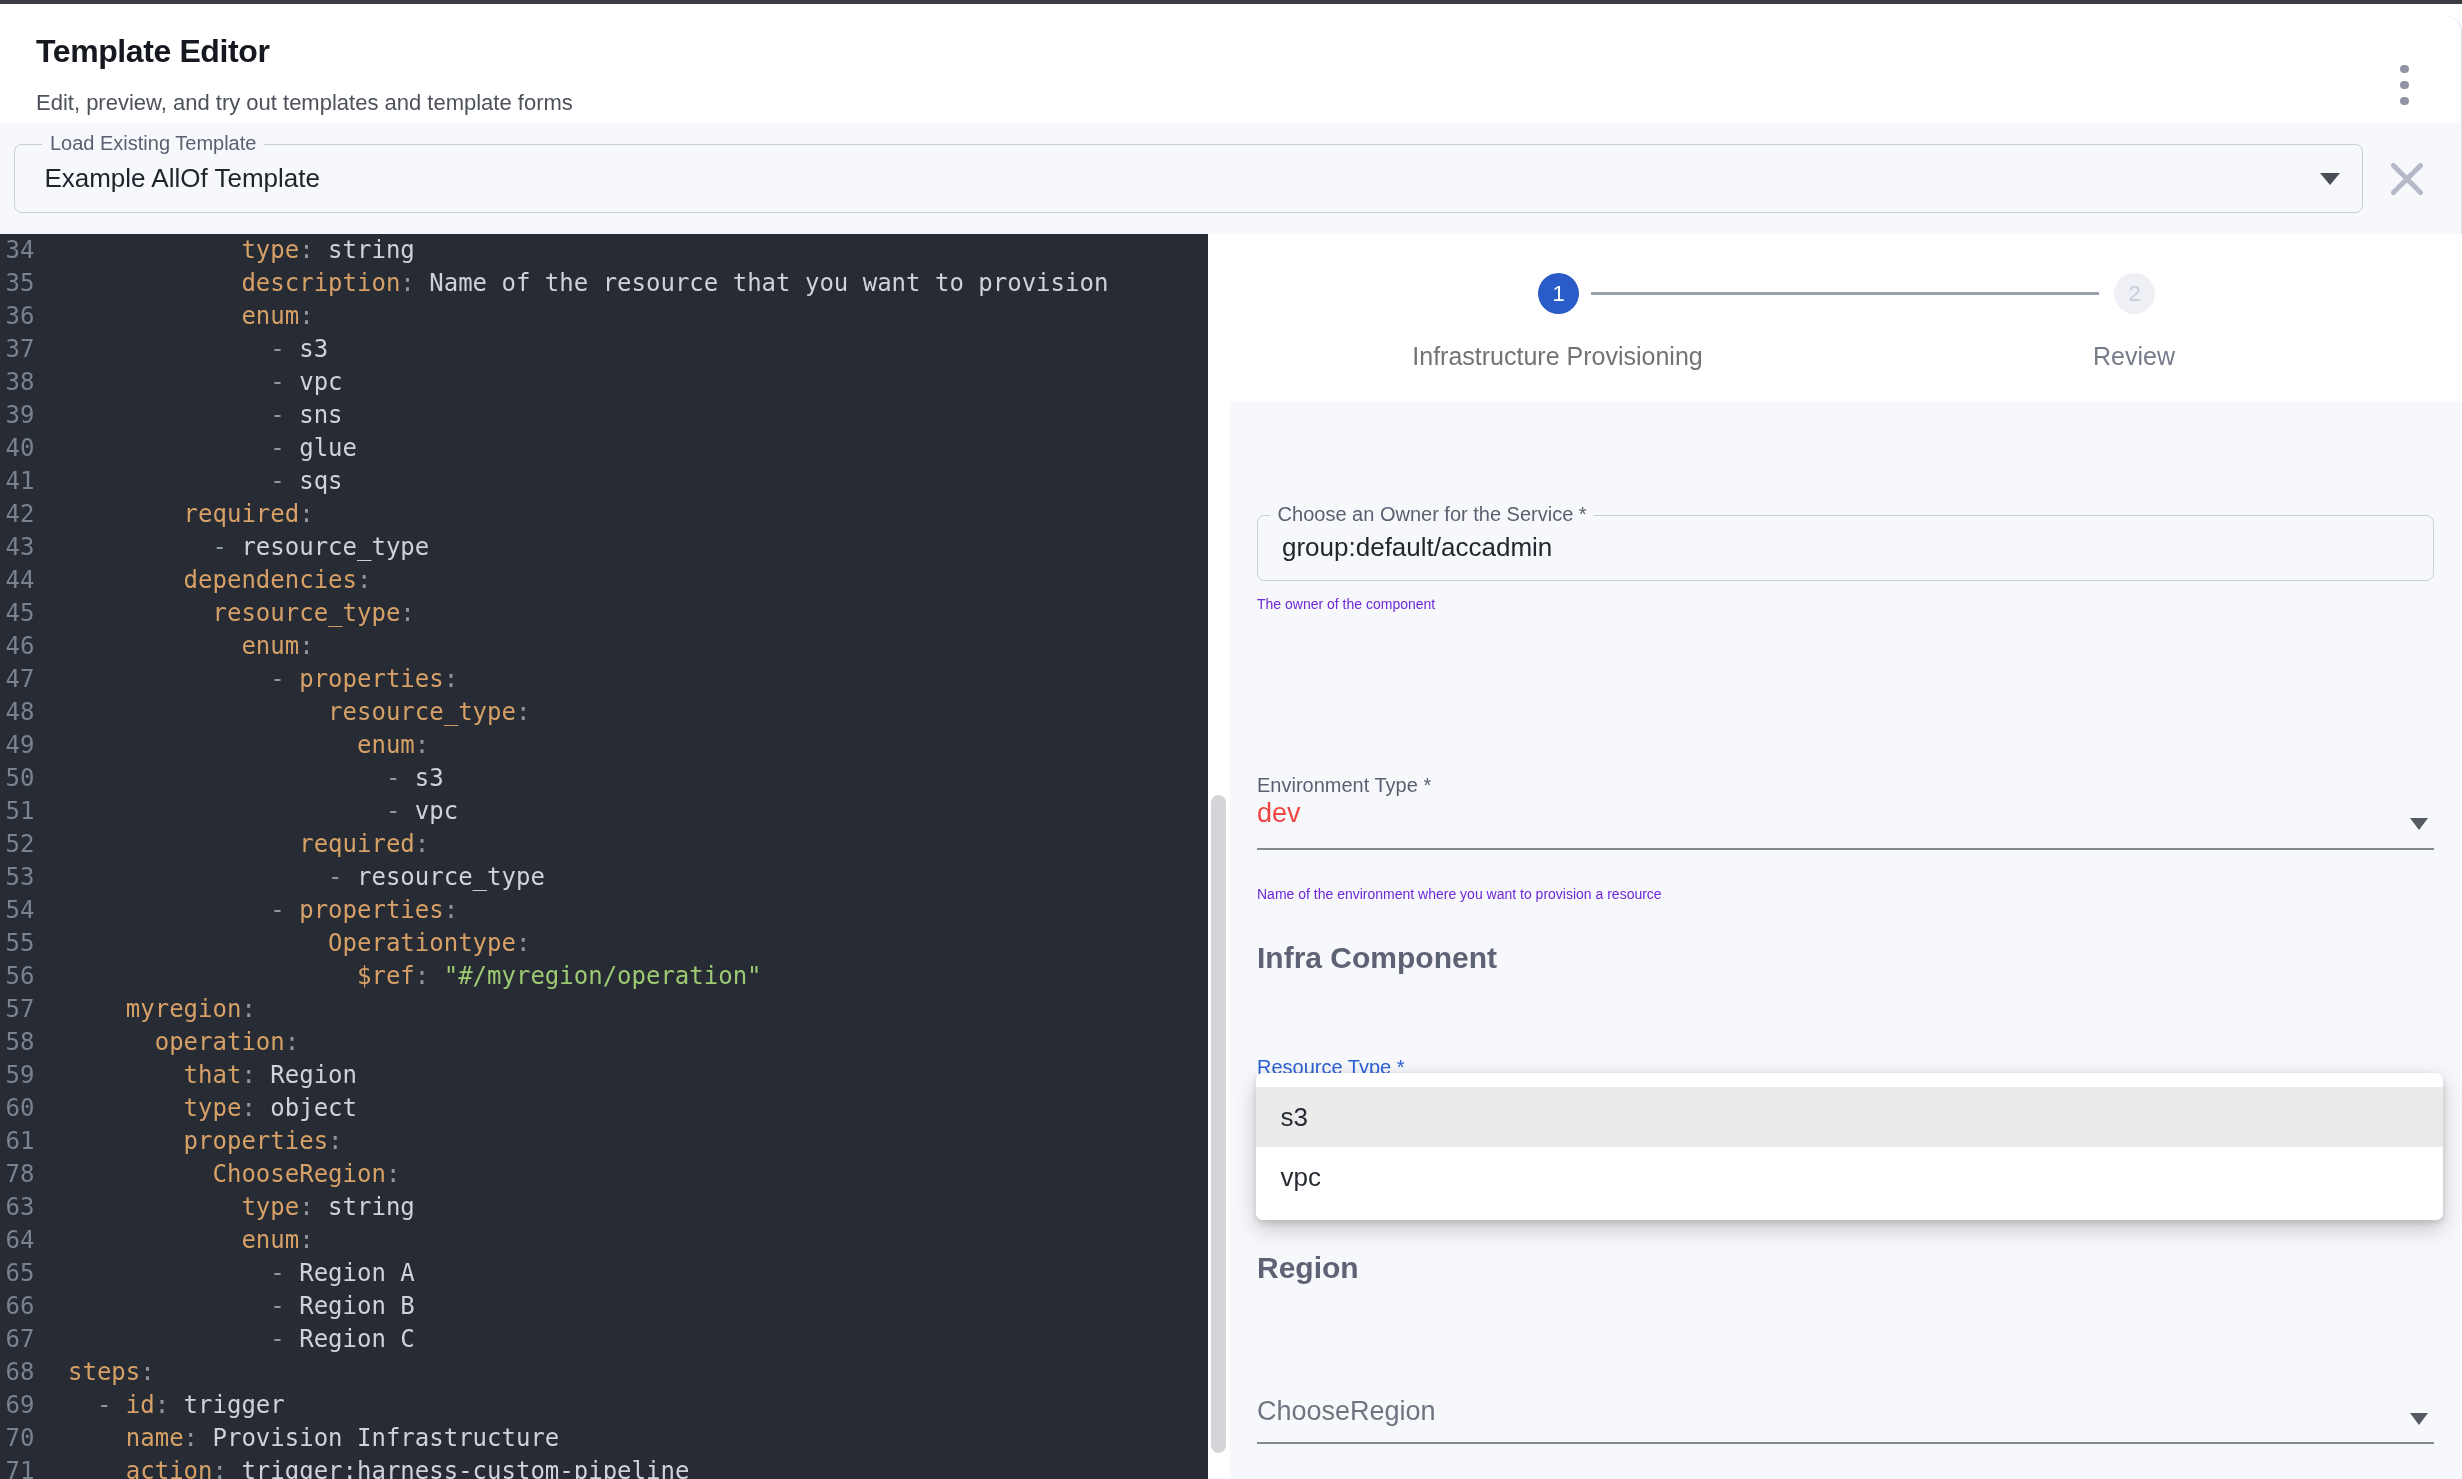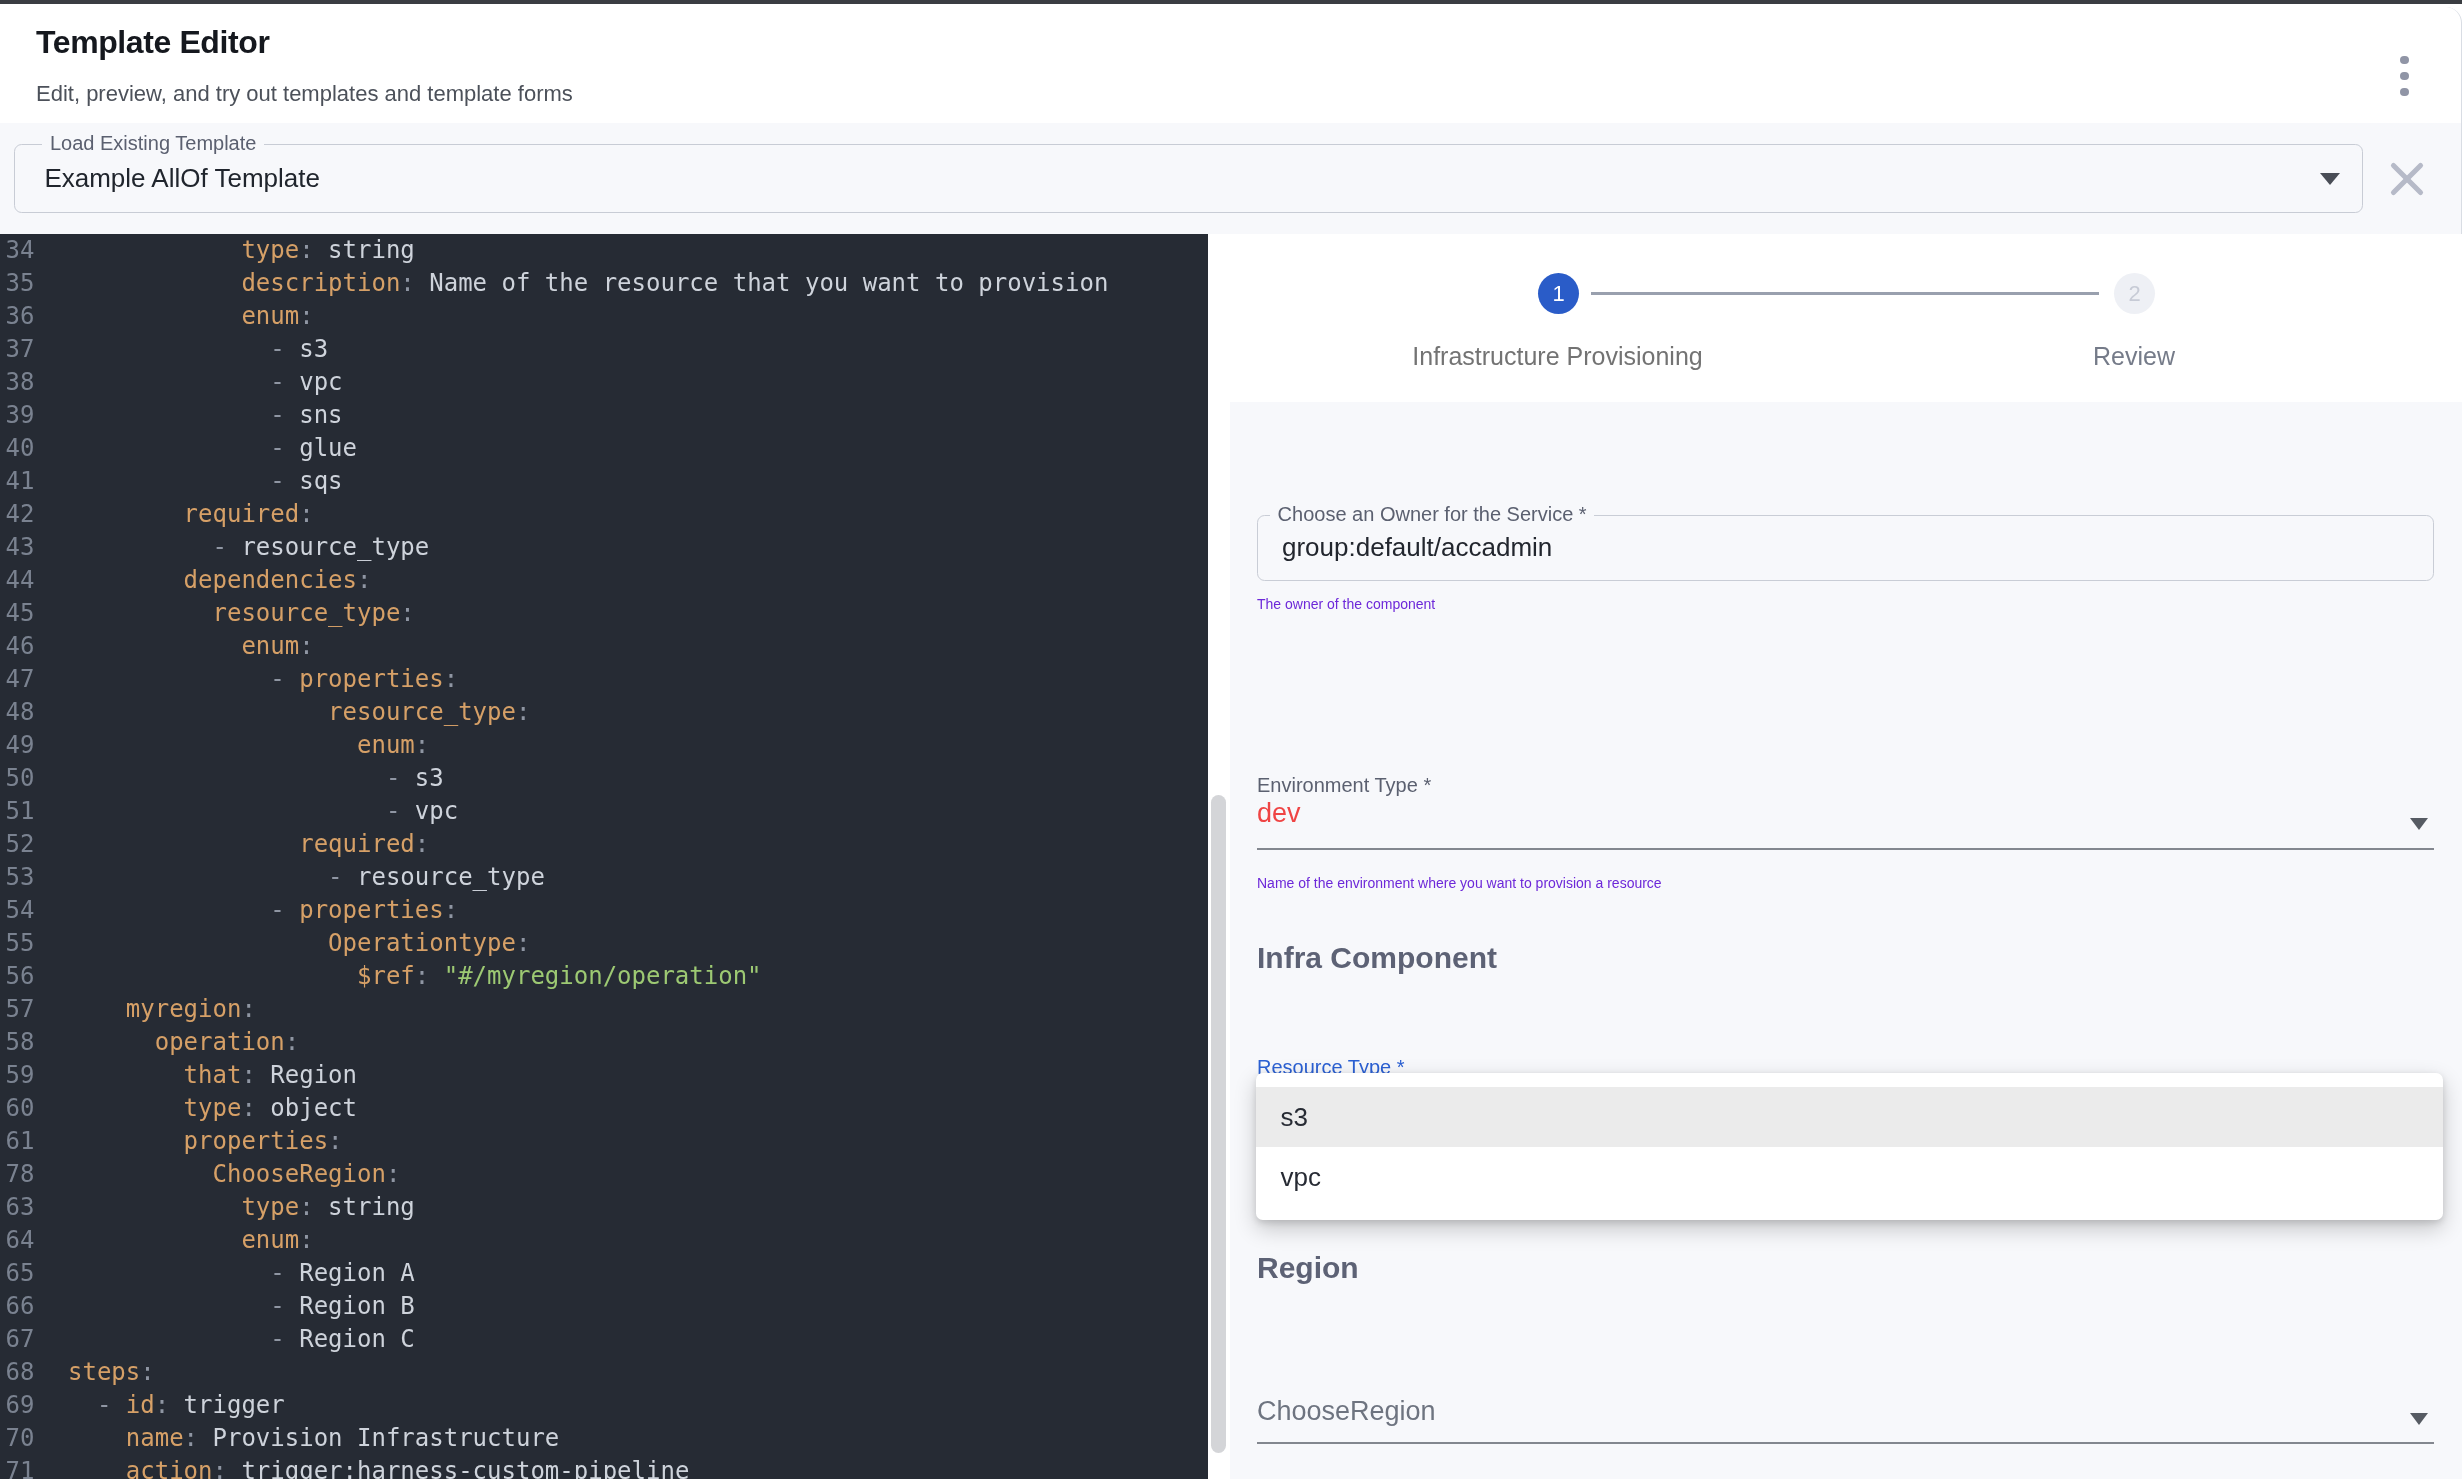--- a/index.html
+++ b/index.html
@@ -3,21 +3,21 @@
 <meta charset="utf-8">
 <style>
   * { margin:0; padding:0; box-sizing:border-box; }
   html,body { width:2462px; height:1480px; background:#ffffff; font-family:"Liberation Sans", sans-serif; overflow:hidden; }
   .page { position:relative; width:2462px; height:1480px; overflow:hidden; background:#ffffff; }
 
   
   .top-strip { position:absolute; left:0; top:0; width:2462px; height:4.2px; background:#3a3d42; }
 
   
-  .header { position:absolute; left:0; top:7px; width:2462px; height:150px; background:#ffffff;
+  .header { position:absolute; left:0; top:16px; width:2462px; height:150px; background:#ffffff;
             border-bottom:1.7px solid #e8ebf0; border-right:1.7px solid #d9dde4;border-radius:16px; }
   .page-title { position:absolute; left:36px; top:17px; font-size:32px; font-weight:700; color:#15181e; letter-spacing:-0.4px; }
   .page-subtitle { position:absolute; left:36px; top:74px; font-size:22px; color:#4c515a; }
   .kebab { position:absolute; right:37px; top:42px; width:39px; height:54px; display:flex; flex-direction:column; align-items:center; justify-content:center; gap:7.6px; cursor:pointer; }
   .kebab .dot { width:8.5px; height:8.5px; border-radius:50%; background:#9095a6; }
 
   
   .load-section { position:absolute; left:0; top:123px; width:2462px; height:111px; background:#f7f8fb; border-right:1.7px solid #d9dde4; }
   .select-box { position:absolute; left:14.4px; top:21px; width:2349px; height:69px; border:1.7px solid #c8ccd5; border-radius:7.6px; }
   .select-label { position:absolute; left:27px; top:-12.7px; padding:0 7.6px; background:#f7f8fb; font-size:20px; color:#5b6070; }
@@ -57,21 +57,21 @@
   .owner-box { position:absolute; left:27px; top:113px; width:1177px; height:66px; border:1.7px solid #c9cdd6; border-radius:7.6px; }
   .owner-label { position:absolute; left:12px; top:-12.7px; padding:0 7.6px; background:#f7f8fb; font-size:20px; color:#5b6070; }
   .owner-value { position:absolute; left:24px; top:0; line-height:63px; font-size:26px; color:#22262e; }
   .helper { position:absolute; left:27px; font-size:14px; color:#6d28d9; }
   .owner-helper { top:194px; }
 
   .env-label { position:absolute; left:27px; top:372px; font-size:20px; color:#5b6070; }
   .env-value { position:absolute; left:27px; top:396px; font-size:27px; color:#ef4444; }
   .env-caret { position:absolute; left:1180px; top:416px; border-left:9.3px solid transparent; border-right:9.3px solid transparent; border-top:12px solid #565b63; }
   .env-underline { position:absolute; left:27px; top:446px; width:1177px; height:1.7px; background:#83878f; }
-  .env-helper { top:473px; }
+  .env-helper { top:484px; }
 
   .section-heading { position:absolute; left:27px; font-size:30px; font-weight:700; color:#5d6275; }
   .infra-heading { top:539px; }
   .region-heading { top:849px; }
 
   .resource-label { position:absolute; left:27px; top:654px; font-size:20px; color:#2b60d3; z-index:1; }
 
   .menu { position:absolute; left:26px; top:671px; width:1187px; background:#ffffff; border-radius:6.8px;
           box-shadow:0 8.5px 22px rgba(0,0,0,0.20), 0 2.5px 6.8px rgba(0,0,0,0.12); padding:13.5px 0; z-index:2; }
   .menu-item { height:60px; line-height:60px; padding-left:24.5px; font-size:26px; color:#272b34; cursor:pointer; }

